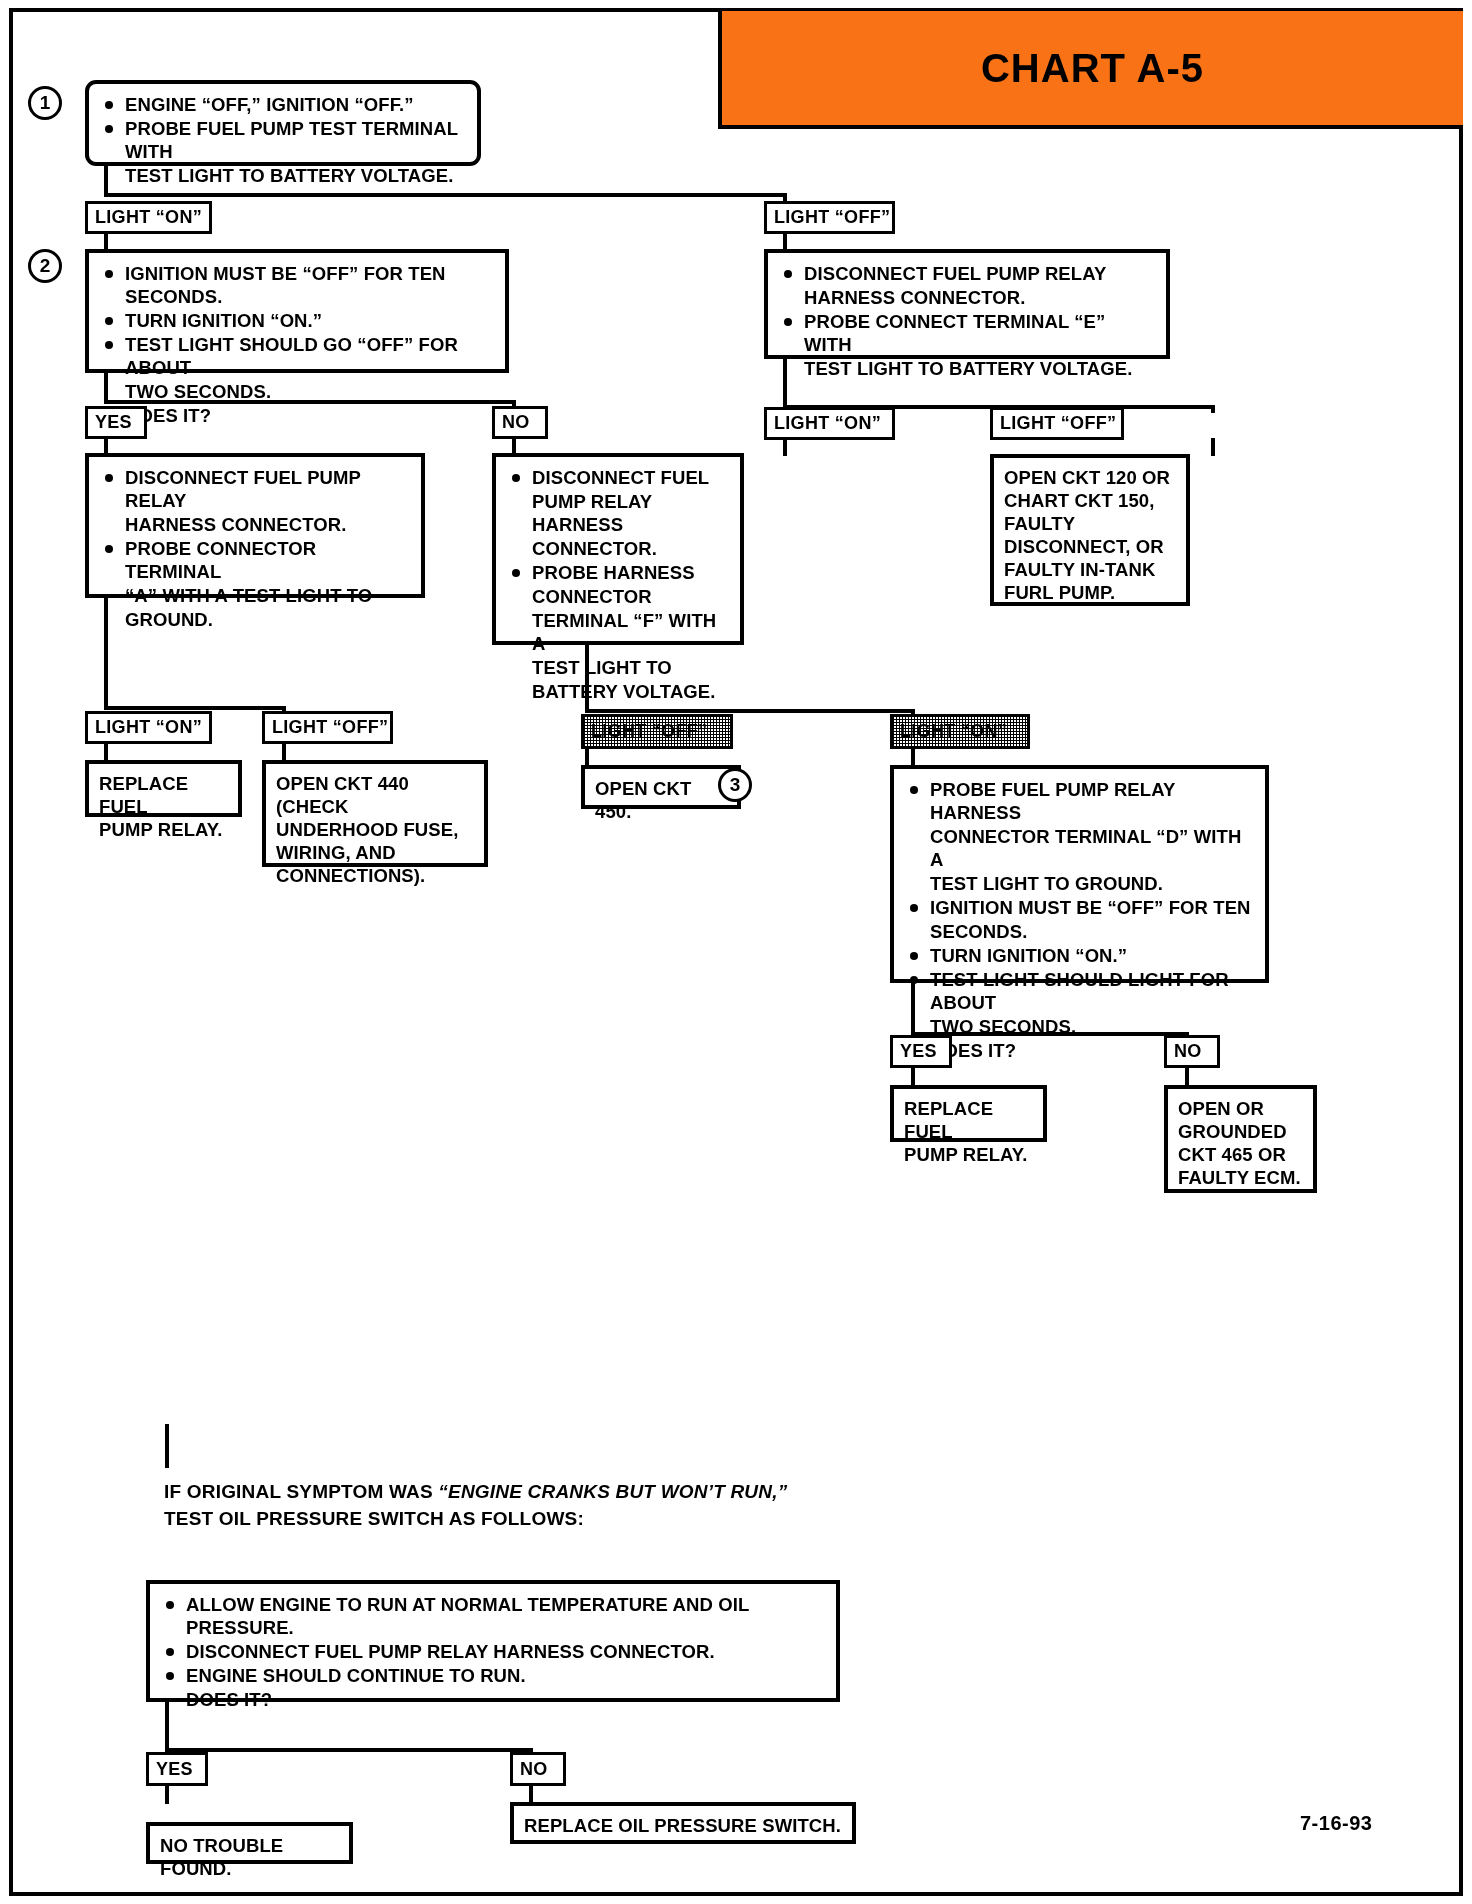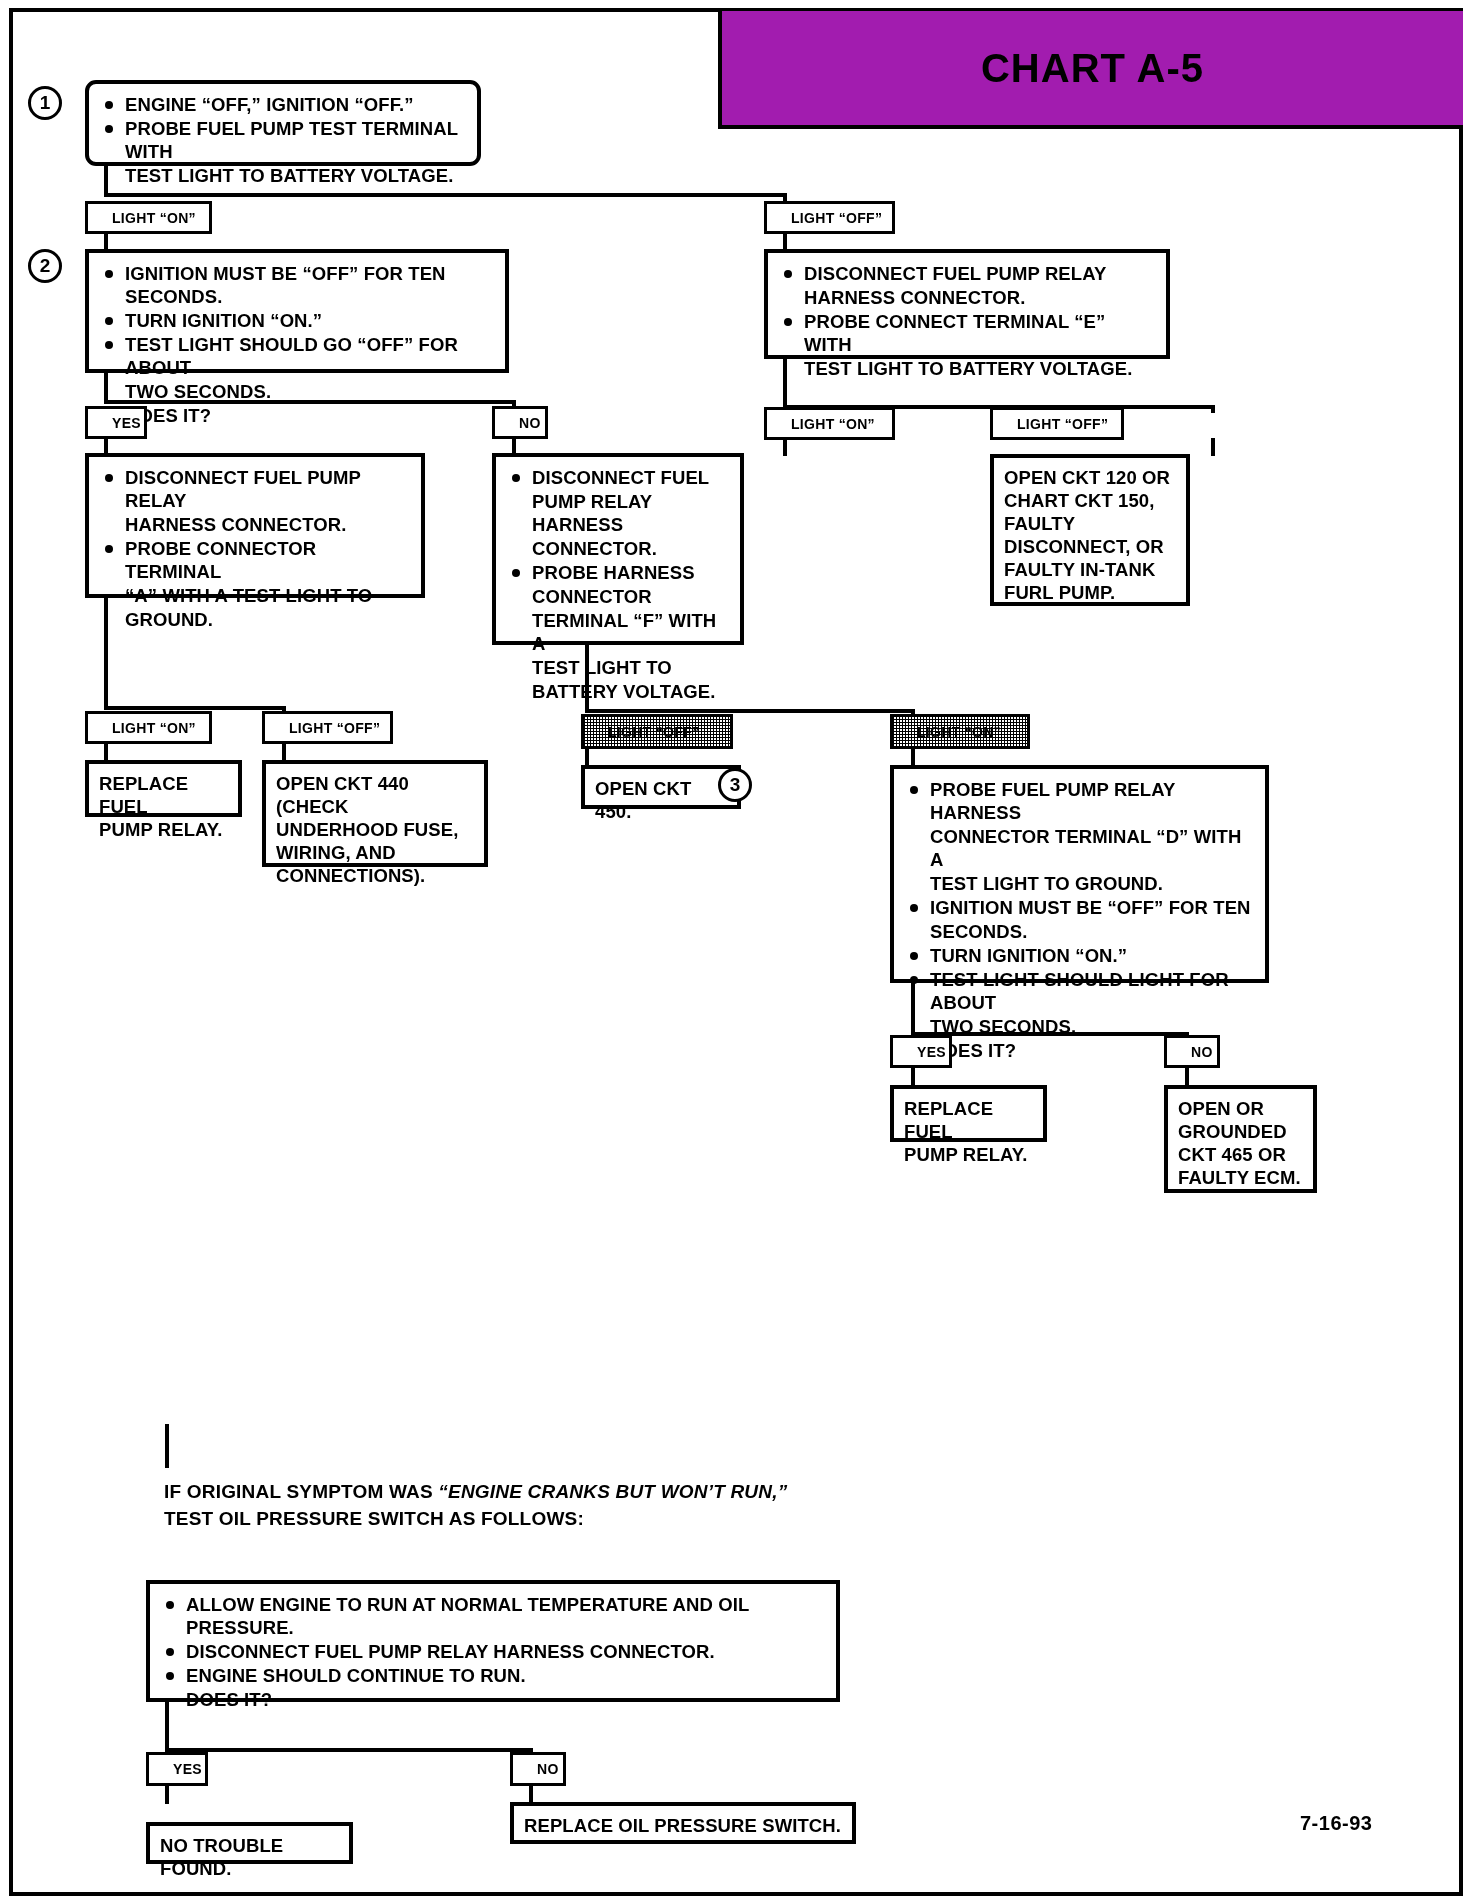--- a/index.html
+++ b/index.html
@@ -23,22 +23,22 @@
     border:3px solid #000;background:#fff;
     font-weight:bold;color:#000;
     letter-spacing:.2px;
   }
   .box.thick{border-width:4px;}
   .label{
     position:absolute;box-sizing:border-box;
     border:3px solid #000;background:#fff;
     font-weight:bold;color:#000;
     display:flex;align-items:center;
-    padding-left:24px;
-    font-size:14px;letter-spacing:.3px;
+    padding-left:7px;
+    font-size:18px;letter-spacing:.3px;
     z-index:6;
   }
   .label.shaded{
     background:
       repeating-linear-gradient(0deg, #000 0 1px, transparent 1px 3px),
       repeating-linear-gradient(90deg, #000 0 1px, transparent 1px 3px);
     background-color:#fff;
     background-size:3px 3px, 3px 3px;
   }
   .label.shaded span{
@@ -77,21 +77,21 @@
     font-size:19px;font-weight:bold;background:#fff;z-index:7;
   }
   
   .ln{position:absolute;background:#000;}
   .lnv{width:4px;}
   .lnh{height:4px;}
   
   .titleblock{
     position:absolute;left:718px;top:11px;width:745px;height:118px;
     border-left:4px solid #000;border-bottom:4px solid #000;
-    box-sizing:border-box;background:#a21caf;
+    box-sizing:border-box;background:#f97316;
     display:flex;flex-direction:column;align-items:center;justify-content:center;
   }
   .title-main{font-size:40px;font-weight:bold;letter-spacing:1px;line-height:46px;}
   .title-sub{font-size:31px;font-weight:bold;letter-spacing:.6px;line-height:40px;}
   
   .note{
     position:absolute;font-weight:bold;font-size:19px;line-height:27px;
     letter-spacing:.2px;
   }
   .note i{font-style:italic;font-weight:bold;margin-top:26px;}

